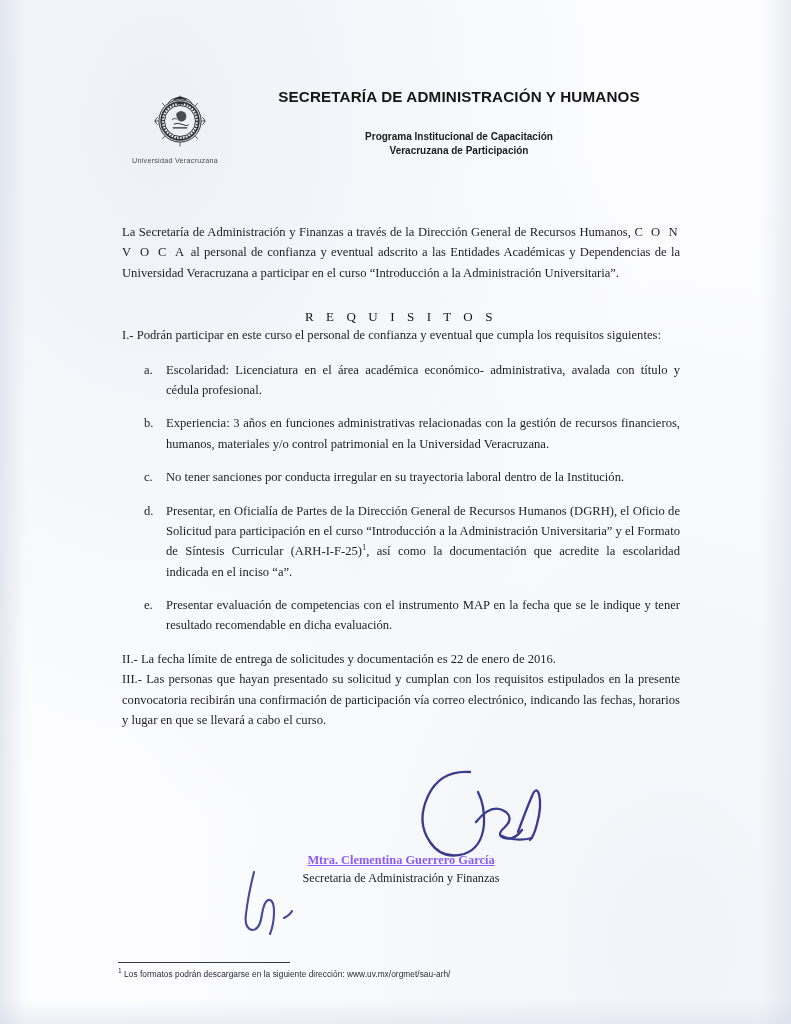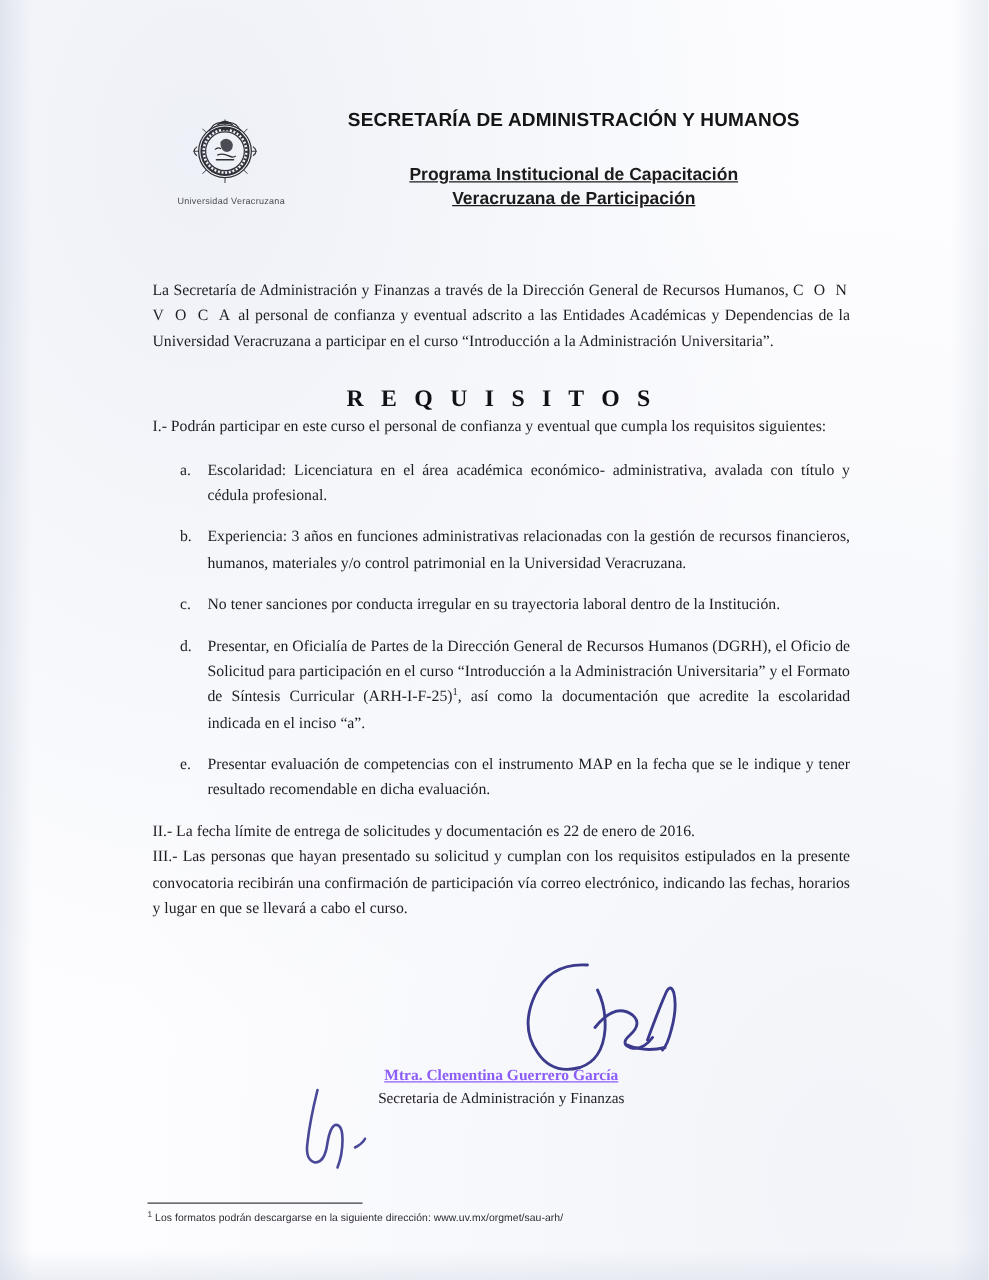--- a/index.html
+++ b/index.html
@@ -59,21 +59,21 @@
     left: 124px;
     top: 88px;
     width: 570px;
     height: 100px;
   }
   .logo {
     position: absolute;
     left: 8px;
     top: 2px;
     width: 96px;
-    text-align: right;
+    text-align: left;
   }
   .seal {
     width: 62px;
     height: 62px;
     margin: 0 auto;
     display: block;
   }
   .logo-caption {
     font-family: "Liberation Sans", sans-serif;
     font-size: 7.2px;
@@ -105,24 +105,23 @@
     letter-spacing: 0.1px;
     color: #1b1b1b;
     line-height: 1.18;
     margin-top: 1px;
     white-space: nowrap;
   }
   .subtitle-block {
     margin-top: 25px;
     font-family: "Liberation Sans", sans-serif;
     font-weight: bold;
-    font-size: 14px;
+    font-size: 10px;
     color: #1b1b1b;
     line-height: 1.35;
-    text-decoration: underline;
   }
 
   
   .body-col {
     position: absolute;
     left: 122px;
     top: 222px;
     width: 558px;
   }
   p.just {
@@ -133,22 +132,22 @@
     line-height: 1.62;
     color: #1d1d22;
   }
   .convoca {
     letter-spacing: 2.4px;
     font-weight: normal;
   }
 
   .requisitos-head {
     text-align: center;
-    font-weight: bold;
-    font-size: 19px;
+    font-weight: normal;
+    font-size: 13px;
     letter-spacing: 4.6px;
     margin: 26px 0 0 0;
     color: #121216;
   }
 
   .sec-i {
     margin-top: 25px;
   }
 
   ol.letters {

